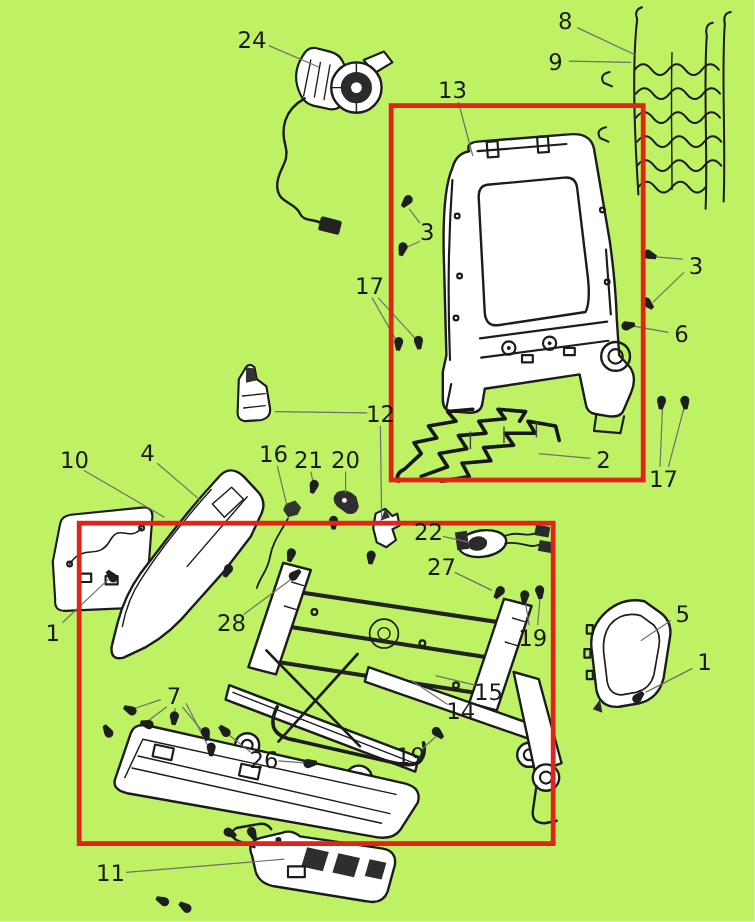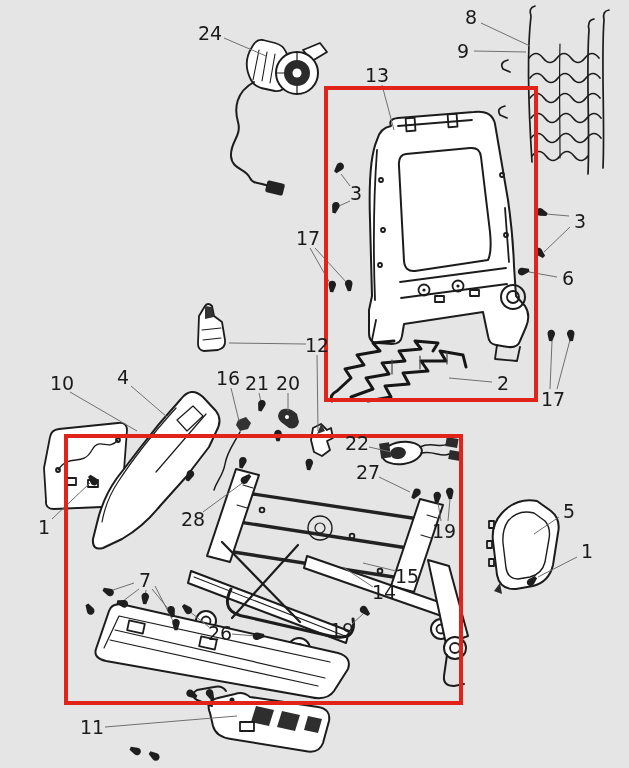--- a/index.html
+++ b/index.html
@@ -1,17 +1,17 @@
 <!DOCTYPE html>
 <html><head>
 <meta charset="utf-8">
 <style>
   html,body{margin:0;padding:0;background:#ffffff;}
   .stage{
-    position:relative;width:629px;height:768px;background:#e5e5e5;overflow:hidden;
+    position:relative;width:629px;height:768px;background:#bef264;overflow:hidden;
     font-family:"DejaVu Sans","Liberation Sans",sans-serif;
   }
   svg{display:block;}
   .art path,.art line,.art circle,.art rect,.art ellipse{vector-effect:none;}
   text.callout{font-size:19px;fill:#1a1a1a;text-anchor:middle;font-weight:500;}
   .leader{stroke:#6f6f6f;stroke-width:1;}
   .hibox{fill:none;stroke-width:4;}
   .fast{fill:#1e1e1e;stroke:none;}
 </style>
 </head>

